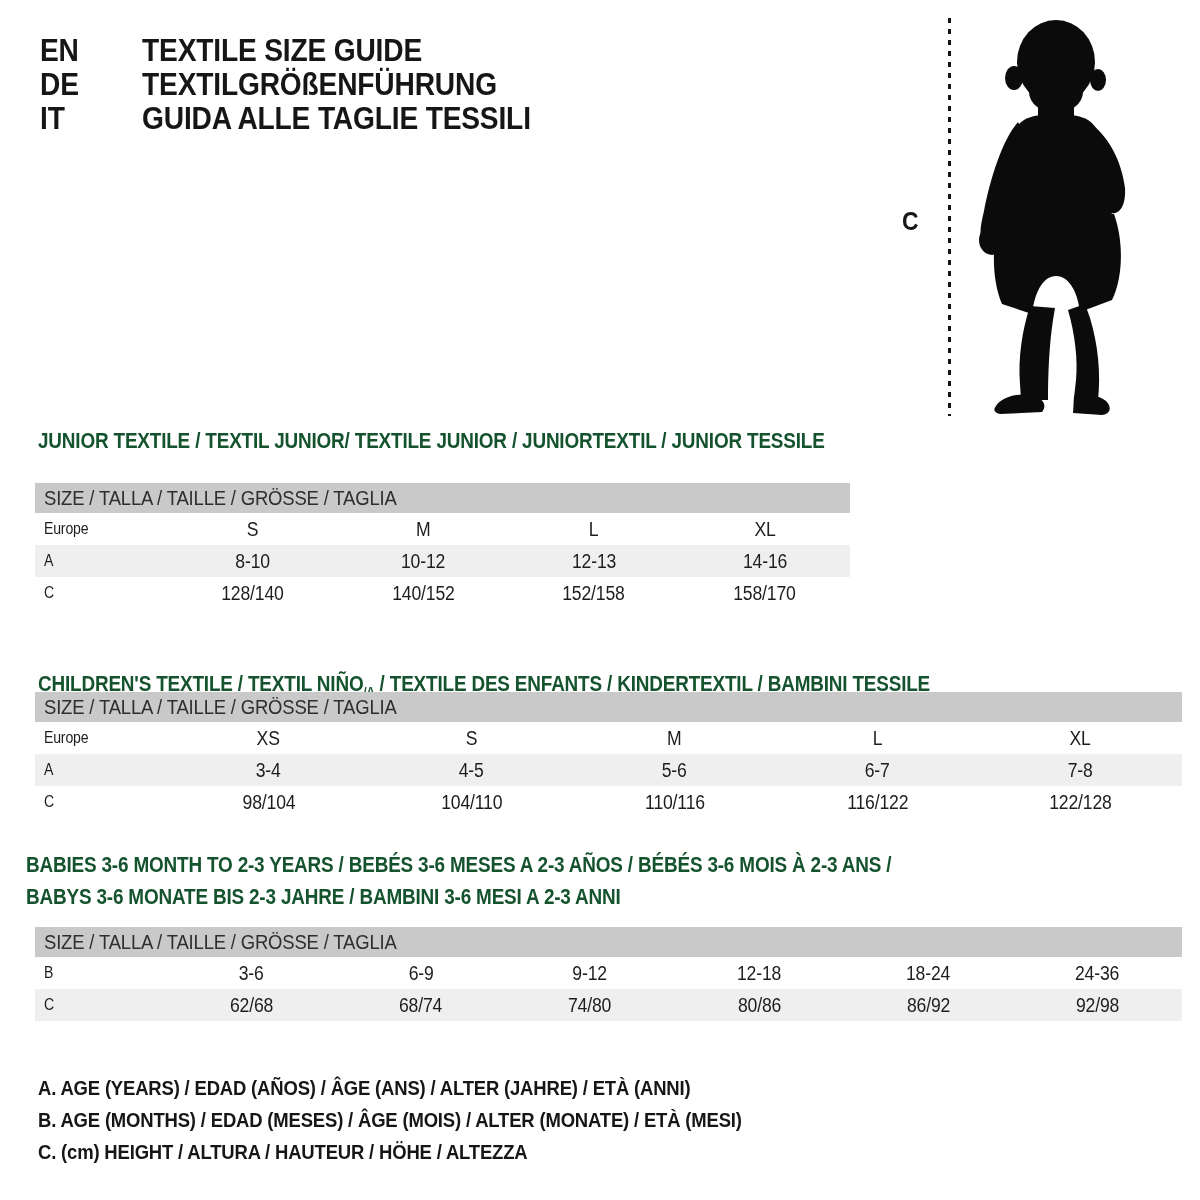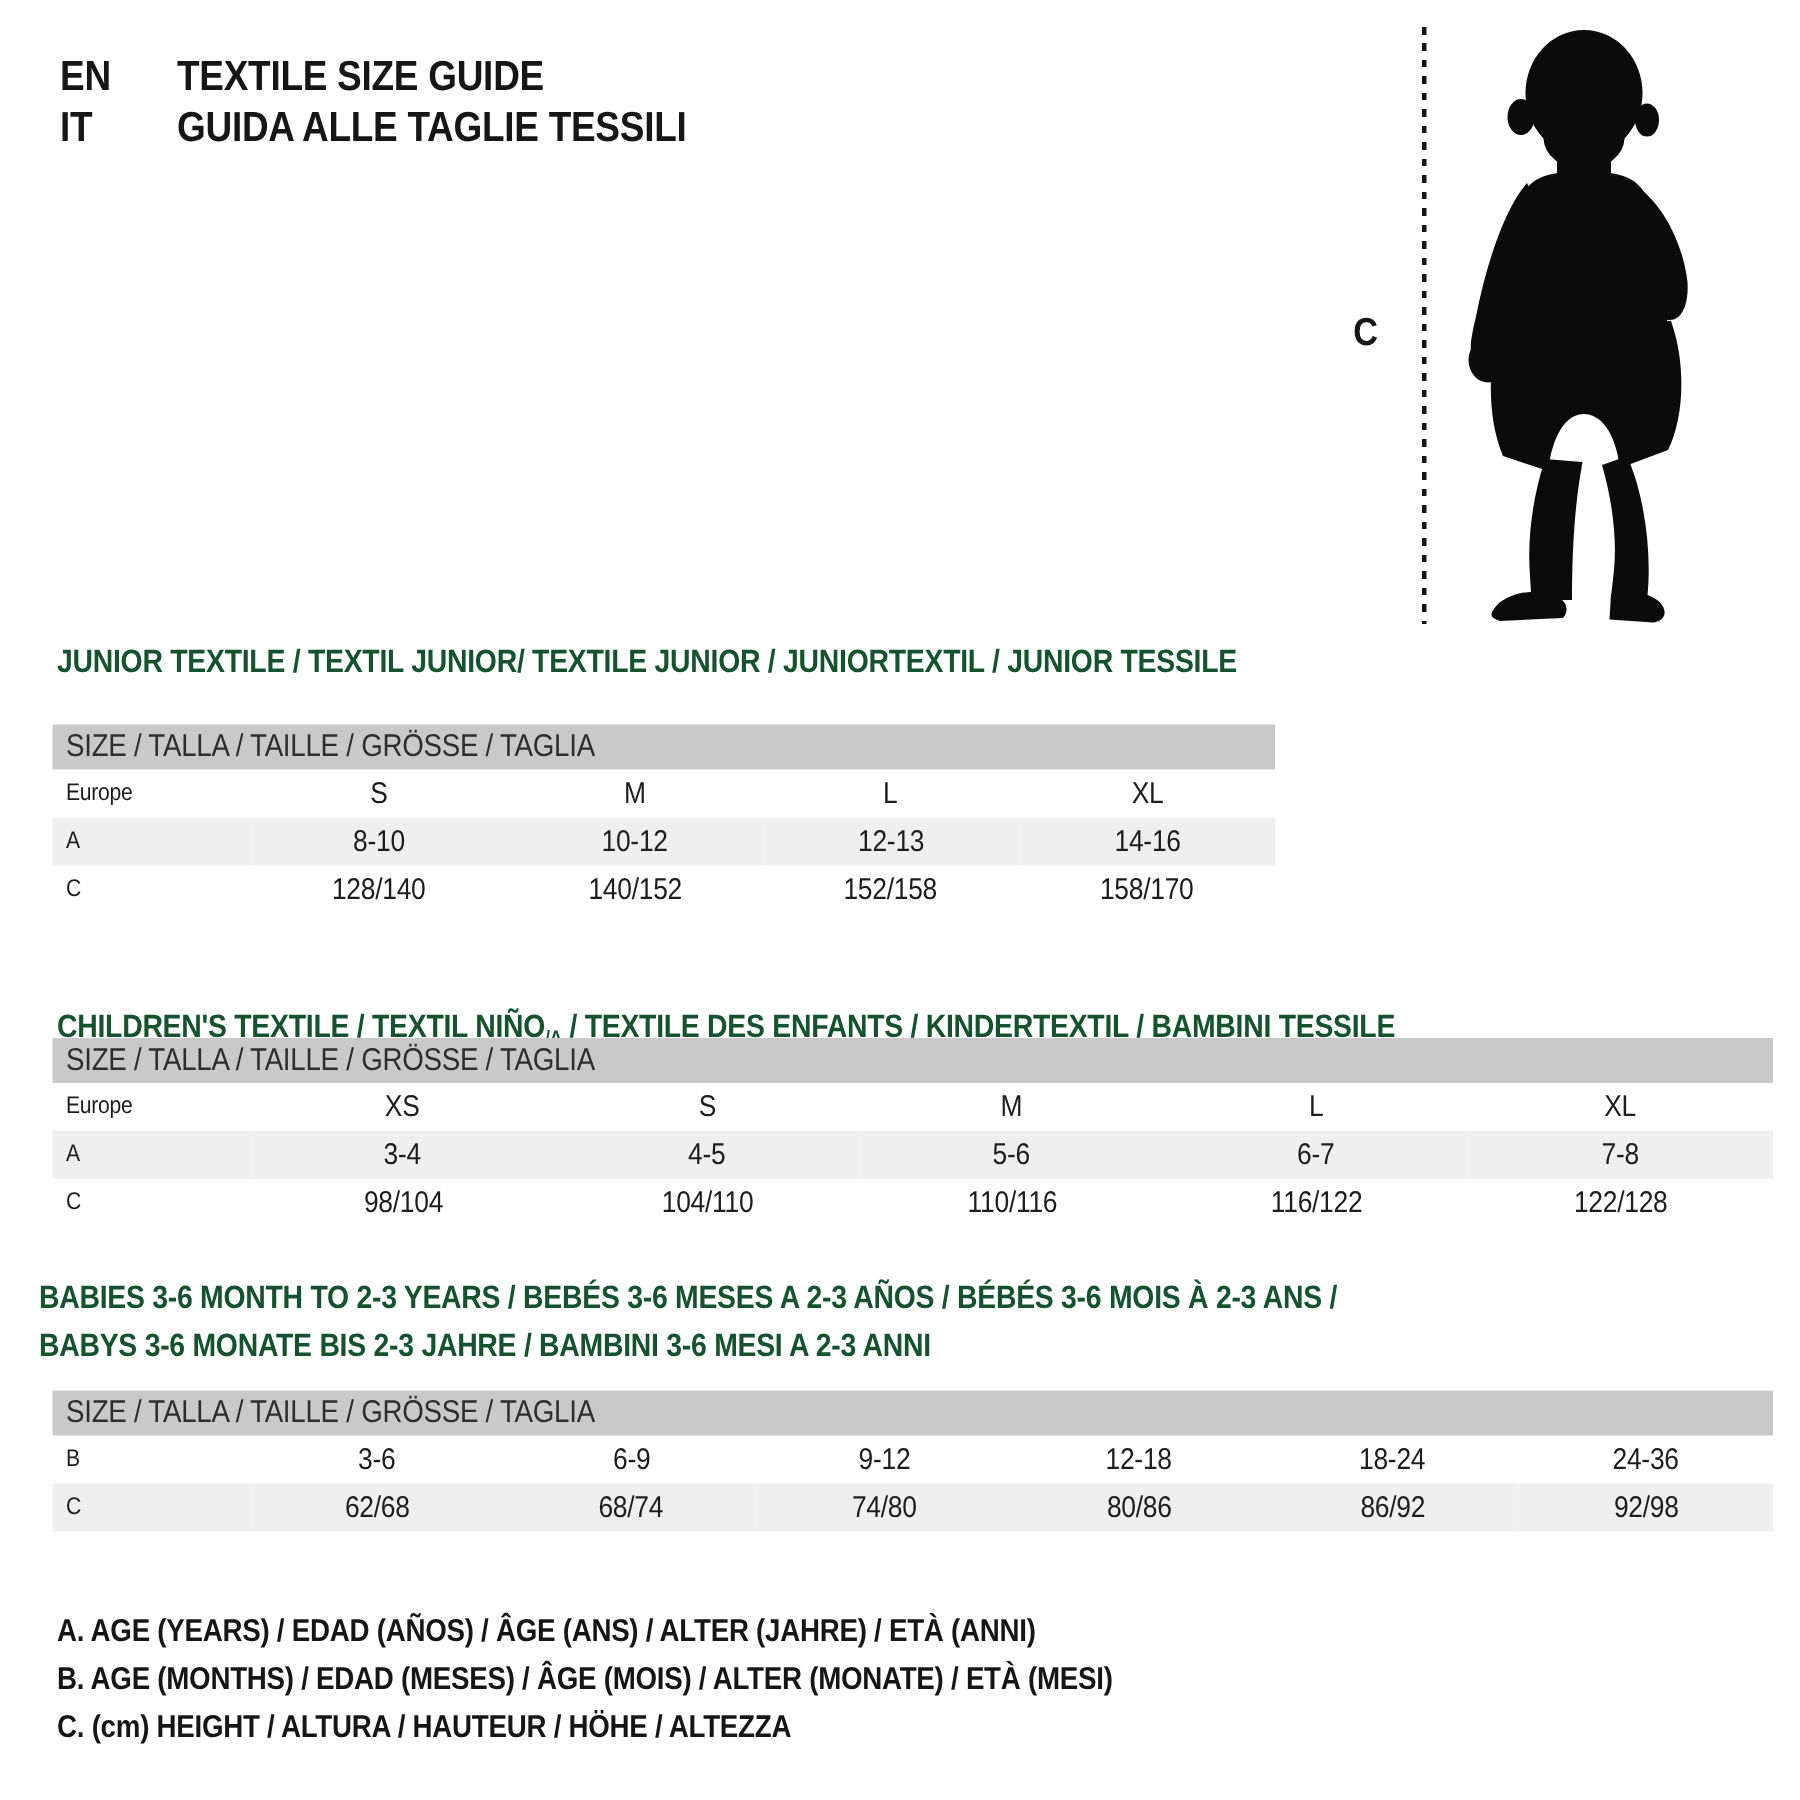--- a/index.html
+++ b/index.html
@@ -6,21 +6,21 @@
   .canvas {position:relative; width:1200px; height:1200px; background:#ffffff;
            font-family:"Liberation Sans", sans-serif; color:#161616; overflow:hidden;}
 
   
   .cx {display:inline-block; transform:scaleX(0.88); transform-origin:50% 50%;
        letter-spacing:-0.2px; white-space:nowrap;}
   .cx.left {transform-origin:0 50%;}
 
   
   .lang-block {position:absolute; left:40px; top:33px;}
-  .lang-row {height:34px; display:flex; align-items:flex-end; font-size:28px; font-weight:700;}
+  .lang-row {height:34px; display:flex; align-items:center; font-size:32px; font-weight:700;gap:24px;}
   .code {width:78px; flex:none;}
 
   
   .measure-line {position:absolute; left:948px; top:18px; width:3px; height:398px;
     background:repeating-linear-gradient(to bottom,#141414 0 5px,transparent 5px 11px);}
   .measure-label {position:absolute; left:901px; top:206px; font-size:26px; font-weight:700;}
   .baby {position:absolute; left:964px; top:16px;}
 
   
   .sec-title {position:absolute; font-size:21.5px; font-weight:700; white-space:nowrap; color:#14532d;}
@@ -47,20 +47,24 @@
 </style>
 </head>
 <body>
 
 <div class="canvas">
 
   <div class="lang-block">
     <div class="lang-row">
       <span class="code"><span class="cx left">EN</span></span>
       <span class="cx left">TEXTILE SIZE GUIDE</span>
+    </div>
+    <div class="lang-row">
+      <span class="code"><span class="cx left">DE</span></span>
+      <span class="cx left">TEXTILGRÖßENFÜHRUNG</span>
     </div>
     <div class="lang-row">
       <span class="code"><span class="cx left">IT</span></span>
       <span class="cx left">GUIDA ALLE TAGLIE TESSILI</span>
     </div>
   </div>
 
   <div class="measure-line"></div>
   <div class="measure-label">
     <span class="cx">C</span>

